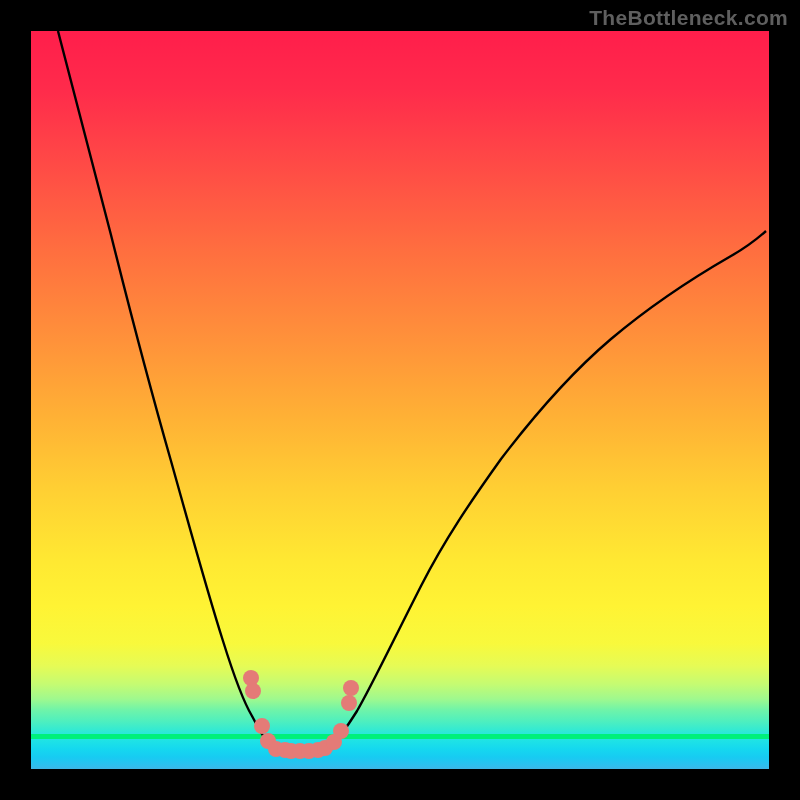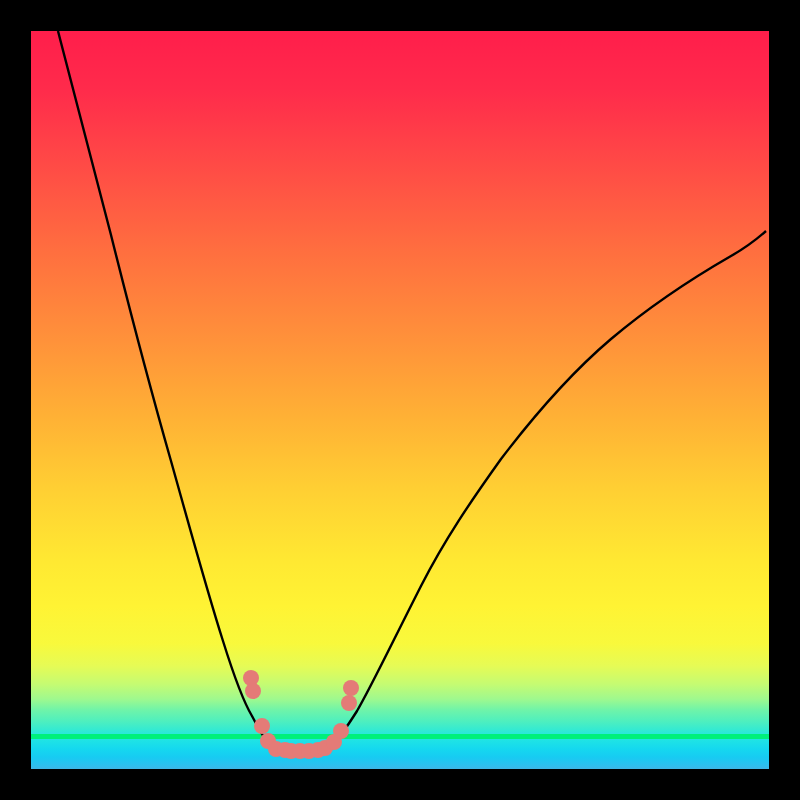--- a/index.html
+++ b/index.html
@@ -122,13 +122,14 @@
         <circle cx="287" cy="719" r="8"></circle>
         <circle cx="294" cy="717" r="8"></circle>
         <circle cx="303" cy="711" r="8"></circle>
         <circle cx="310" cy="700" r="8"></circle>
         <circle cx="318" cy="672" r="8"></circle>
         <circle cx="320" cy="657" r="8"></circle>
       </g>
     </svg>
   </div>
 
+  <div class="watermark">TheBottleneck.com</div>
 </div>
 
 </body></html>

